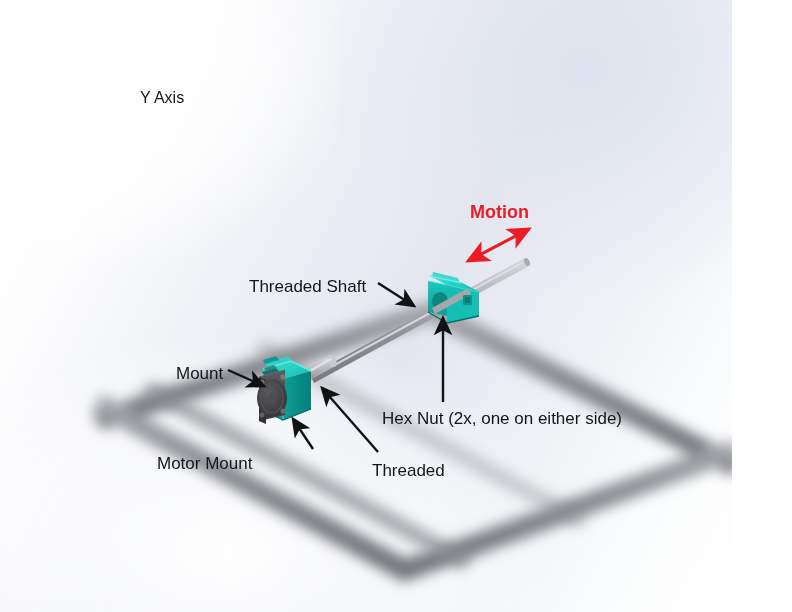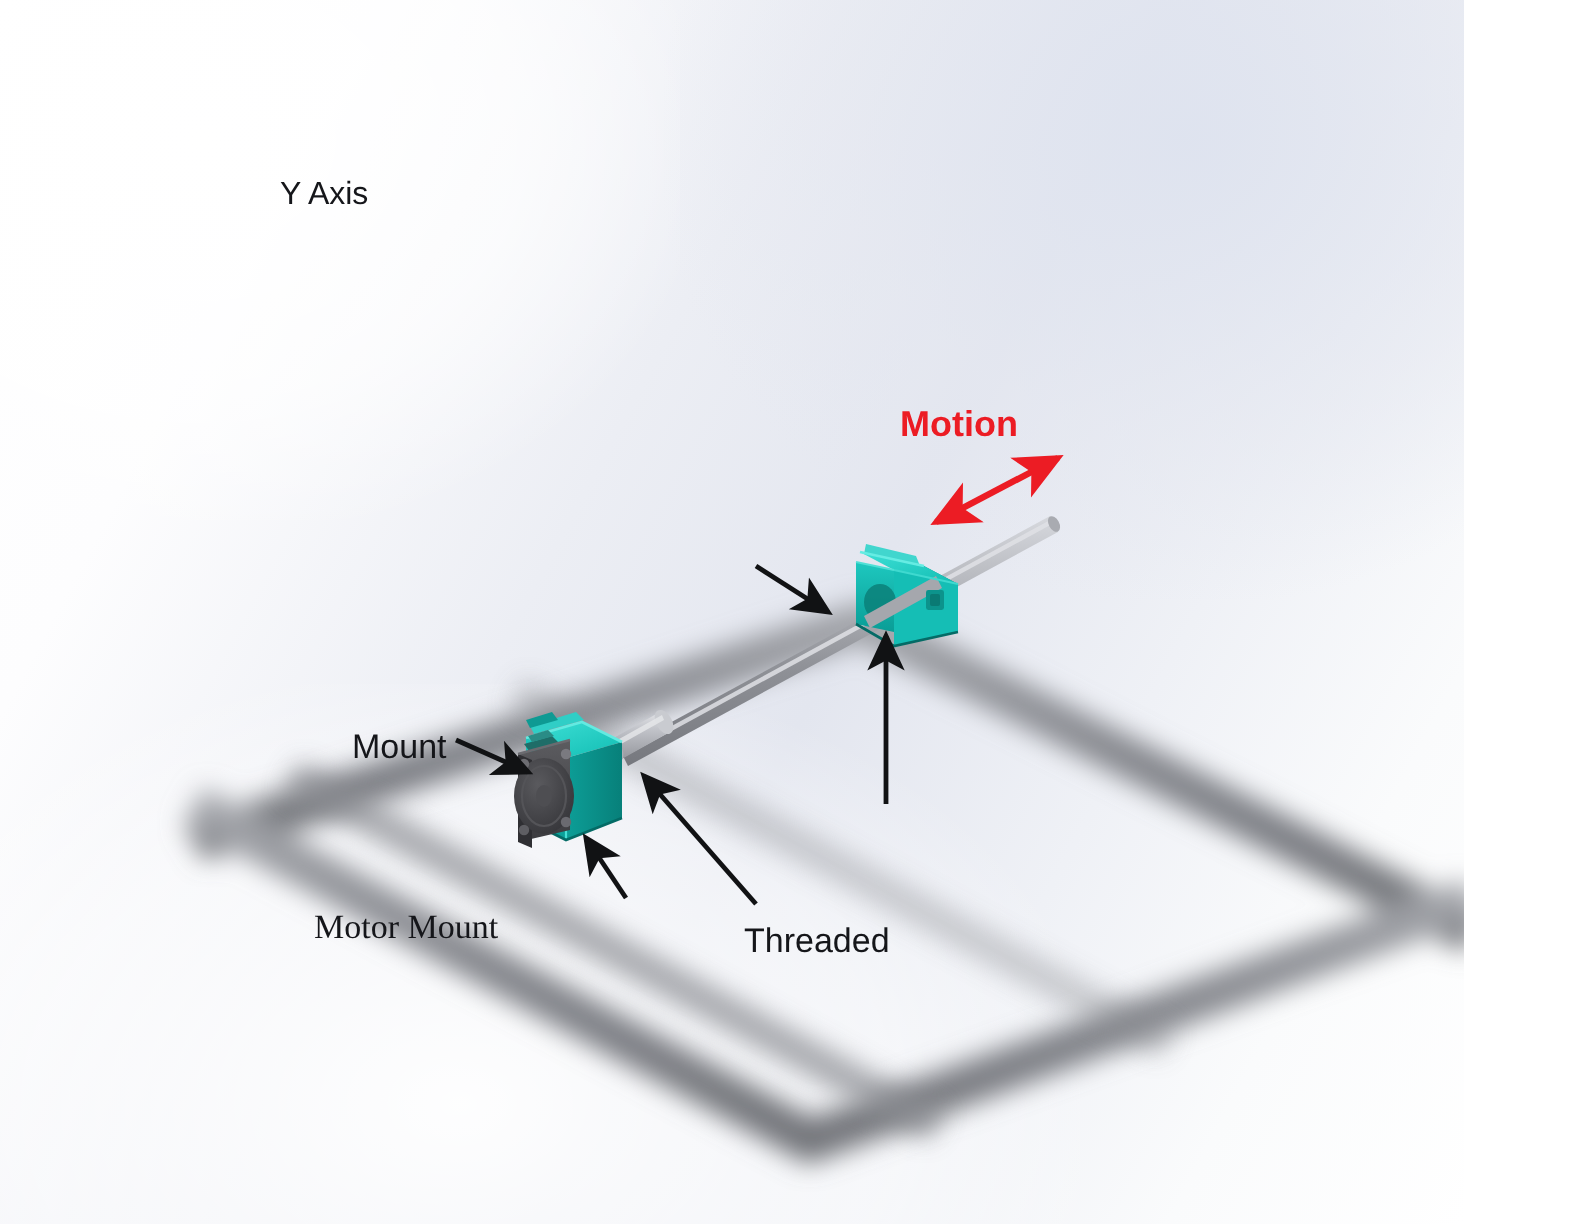--- a/index.html
+++ b/index.html
@@ -66,20 +66,21 @@
     color: #15161a;
     font-size: 17px;
     line-height: 1;
     white-space: nowrap;
     font-family: "Liberation Sans", sans-serif;
   }
   .label.motion {
     color: #ec1c24;
     font-weight: 600;
     font-size: 18px;
+    margin-left: 20px;
   }
   .label.yaxis { font-size: 16px; }
 </style>
 </head>
 <body>
 
 <div id="stage">
 
   <div class="bg-base"></div>
   <div class="bg-glow-tr"></div>
@@ -256,21 +257,23 @@
 
     <line x1="443" y1="402" x2="443" y2="318" stroke="#111214" stroke-width="2.4" marker-end="url(#blackHead)"></line>
 
     <line x1="468" y1="261" x2="529" y2="229" stroke="#ec1c24" stroke-width="3.2" marker-start="url(#redHeadStart)" marker-end="url(#redHeadEnd)"></line>
   </svg>
 
   <div class="label yaxis" style="left:140px; top:90px;">Y Axis</div>
 
   <div class="label motion" style="left:450px; top:203px;">Motion</div>
 
+  <div class="label" style="left:249px; top:278px;">Threaded Shaft</div>
 
   <div class="label" style="left:176px; top:365px;">Mount</div>
 
-
-  <div class="label" style="left:157px; top:455px;font-family:Liberation Serif, serif;">Motor Mount</div>
+  <div class="label" style="left:382px; top:410px;">Hex Nut (2x, one on either side)</div>
+
+  <div class="label" style="left:157px; top:455px;">Motor Mount</div>
 
   <div class="label" style="left:372px; top:462px;">Threaded</div>
 
 </div>
 
 </body></html>

